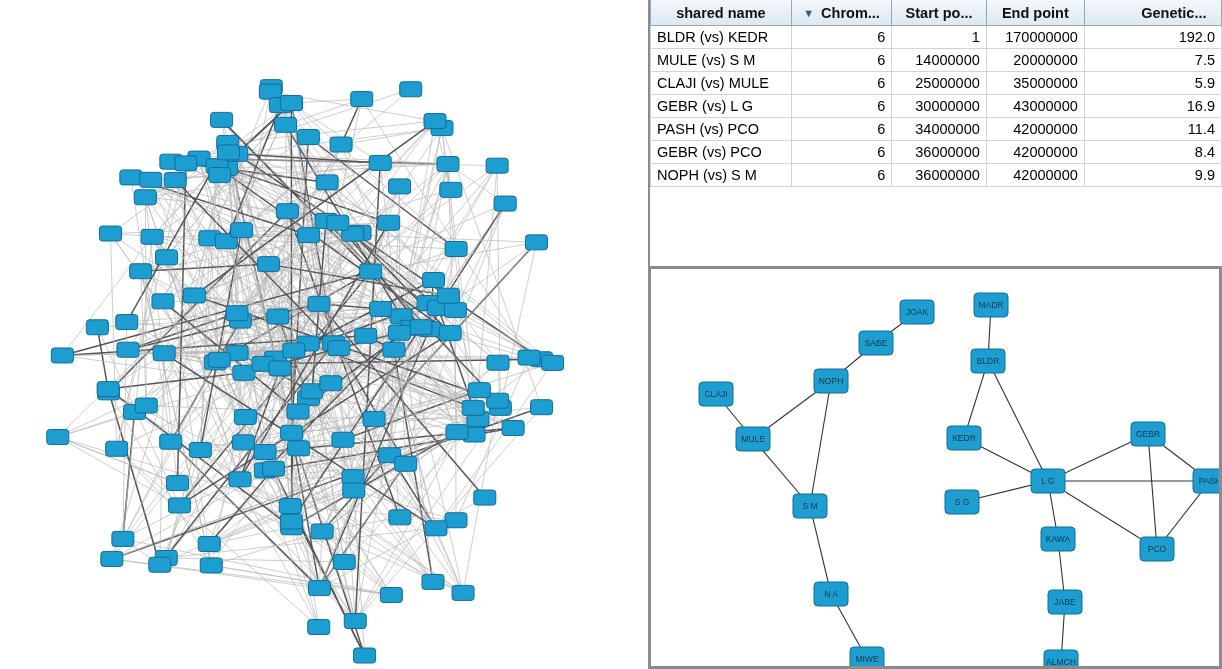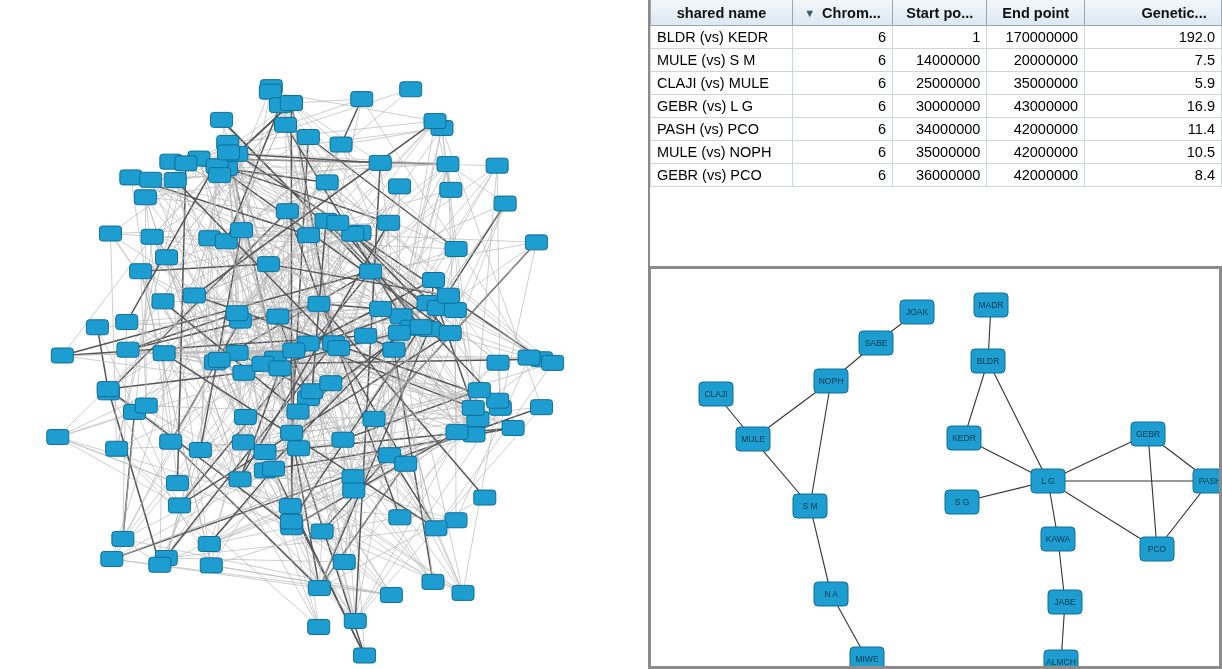--- a/index.html
+++ b/index.html
@@ -1266,32 +1266,32 @@
             <td class="c-num">16.9</td>
           </tr>
           <tr>
             <td class="c-name">PASH (vs) PCO</td>
             <td class="c-num">6</td>
             <td class="c-num">34000000</td>
             <td class="c-num">42000000</td>
             <td class="c-num">11.4</td>
           </tr>
           <tr>
-            <td class="c-name">MULE (vs) NOPH</td>
-            <td class="c-num">6</td>
-            <td class="c-num">35000000</td>
-            <td class="c-num">42000000</td>
-            <td class="c-num">10.5</td>
-          </tr>
-          <tr>
             <td class="c-name">GEBR (vs) PCO</td>
             <td class="c-num">6</td>
             <td class="c-num">36000000</td>
             <td class="c-num">42000000</td>
             <td class="c-num">8.4</td>
+          </tr>
+          <tr>
+            <td class="c-name">NOPH (vs) S M</td>
+            <td class="c-num">6</td>
+            <td class="c-num">36000000</td>
+            <td class="c-num">42000000</td>
+            <td class="c-num">9.9</td>
           </tr>
         </tbody>
     </table>
   </div>
 
   <div id="network-small">
     <svg width="568" height="397" viewBox="0 0 568 397">
       <g id="sm-edges">
           <line x1="65" y1="125" x2="102" y2="170" class="edge-sm"></line>
           <line x1="102" y1="170" x2="180" y2="112" class="edge-sm"></line>

